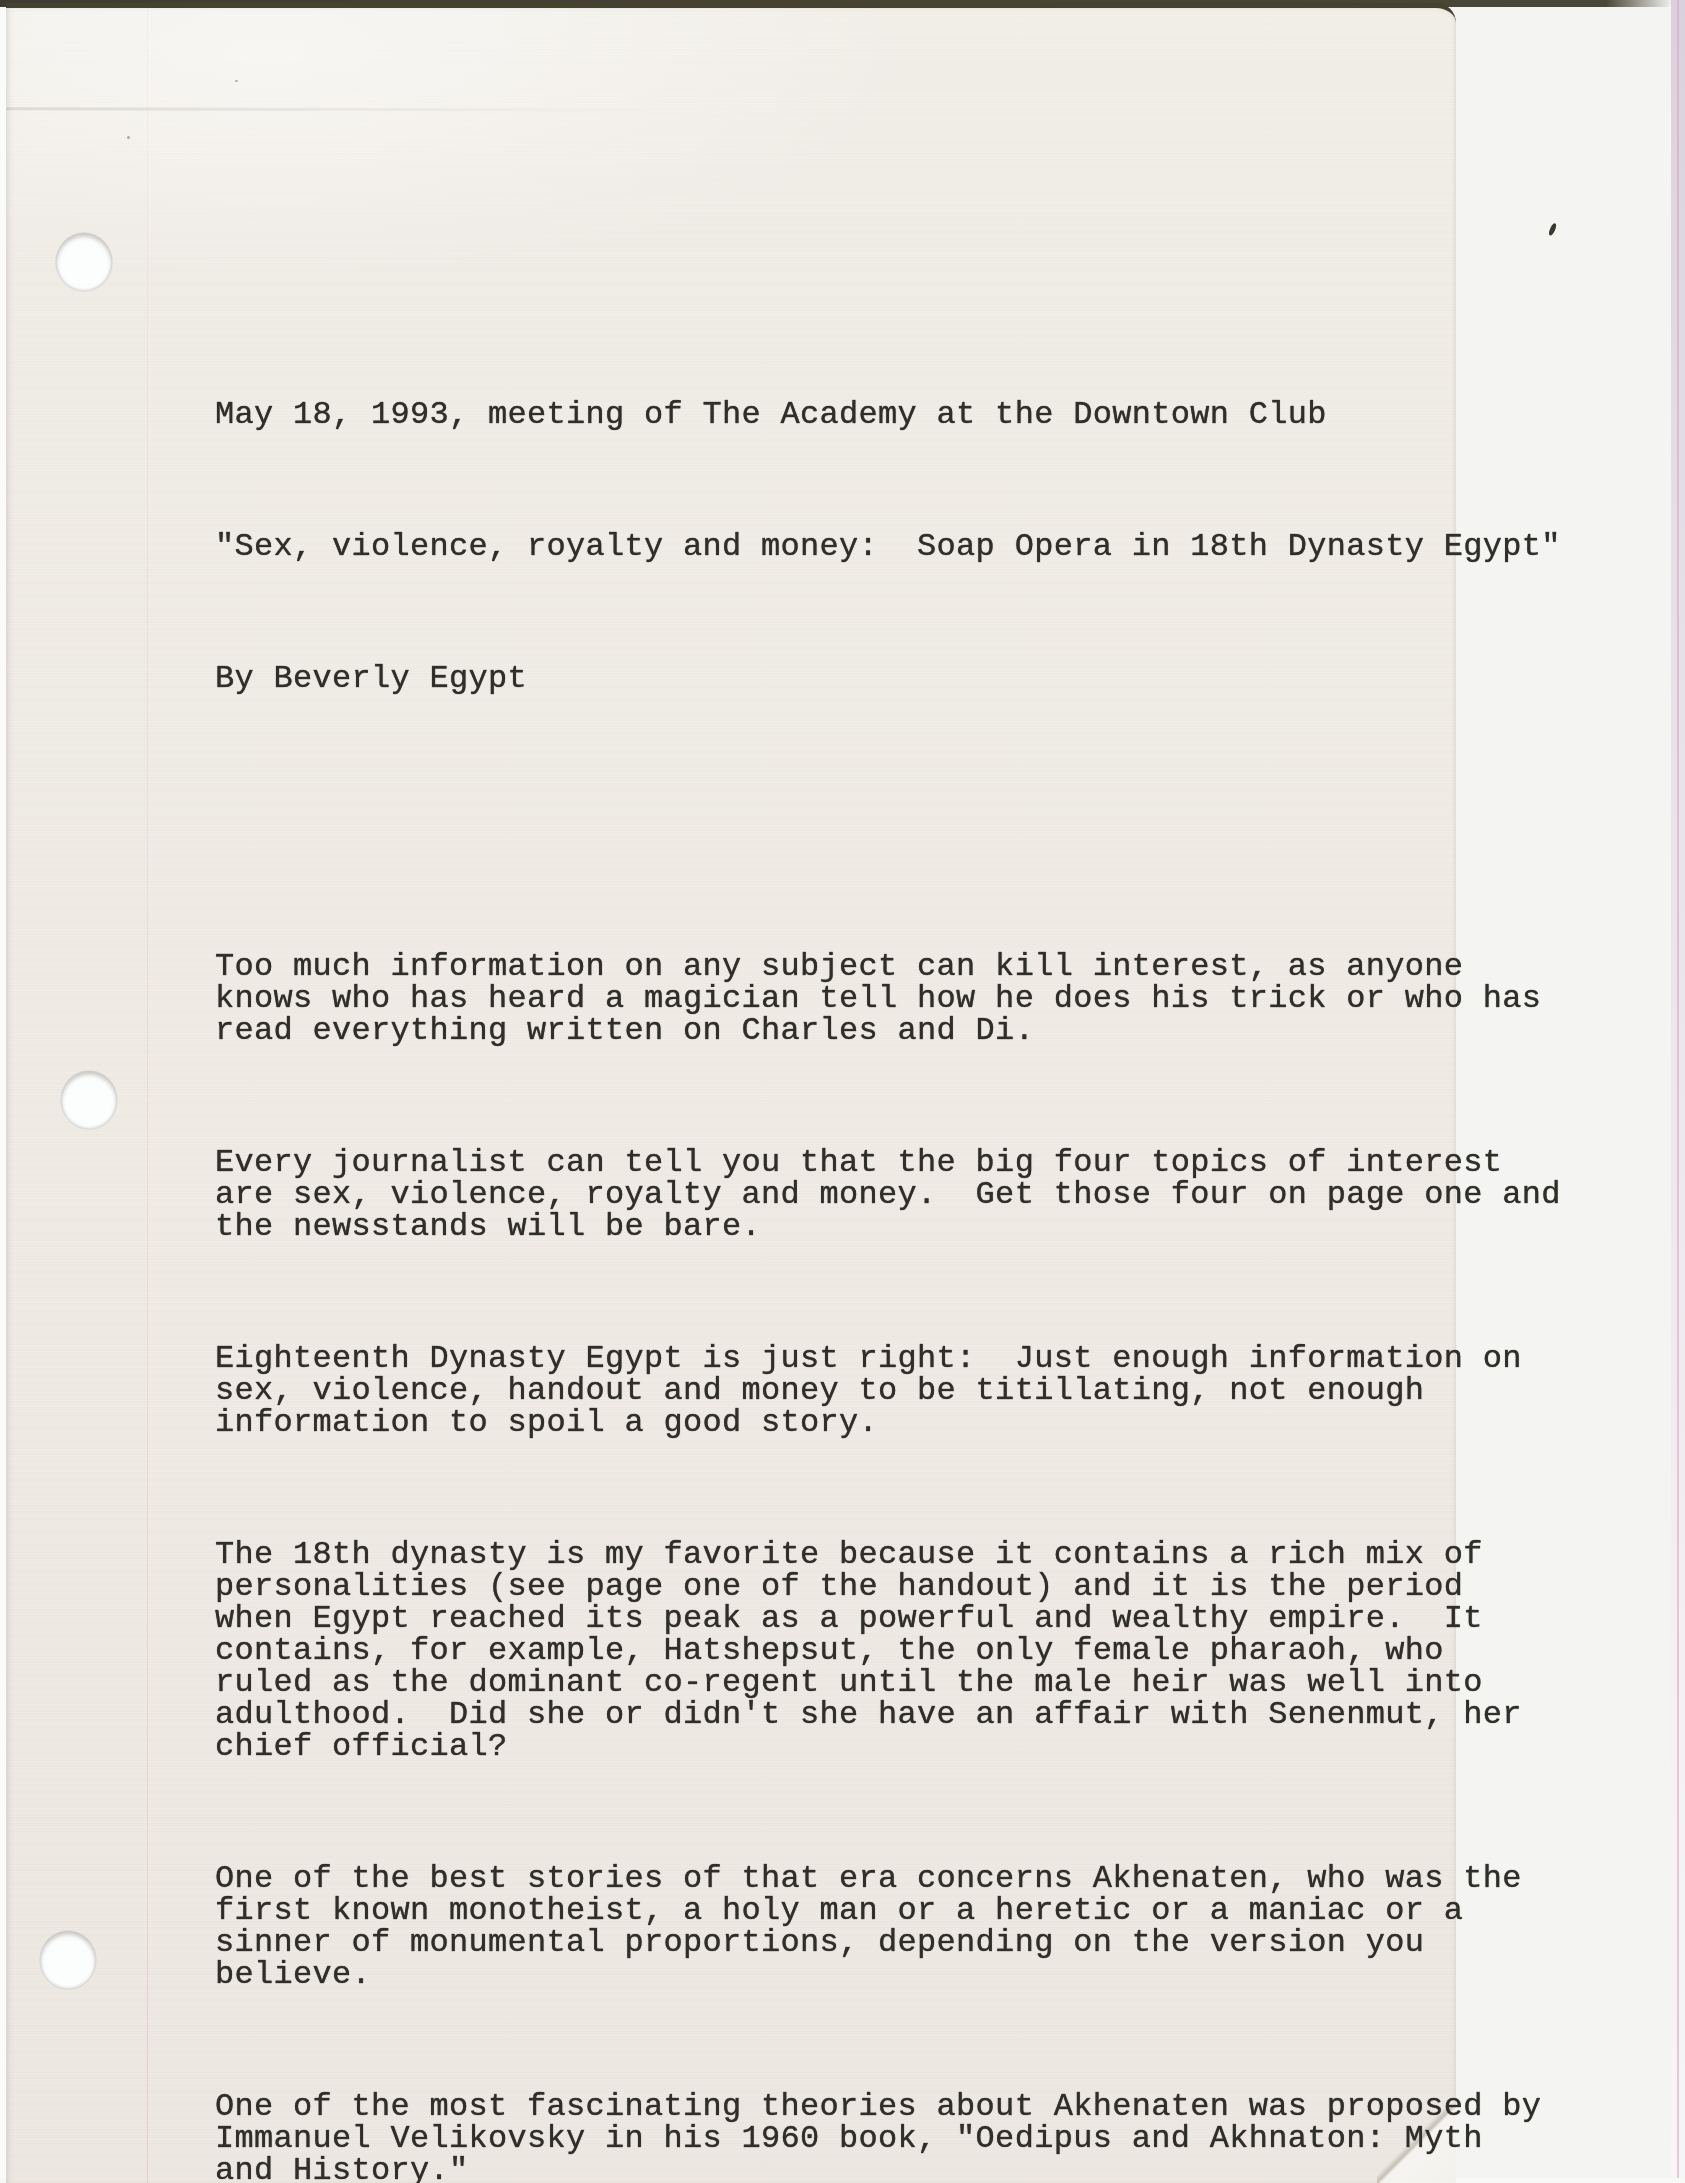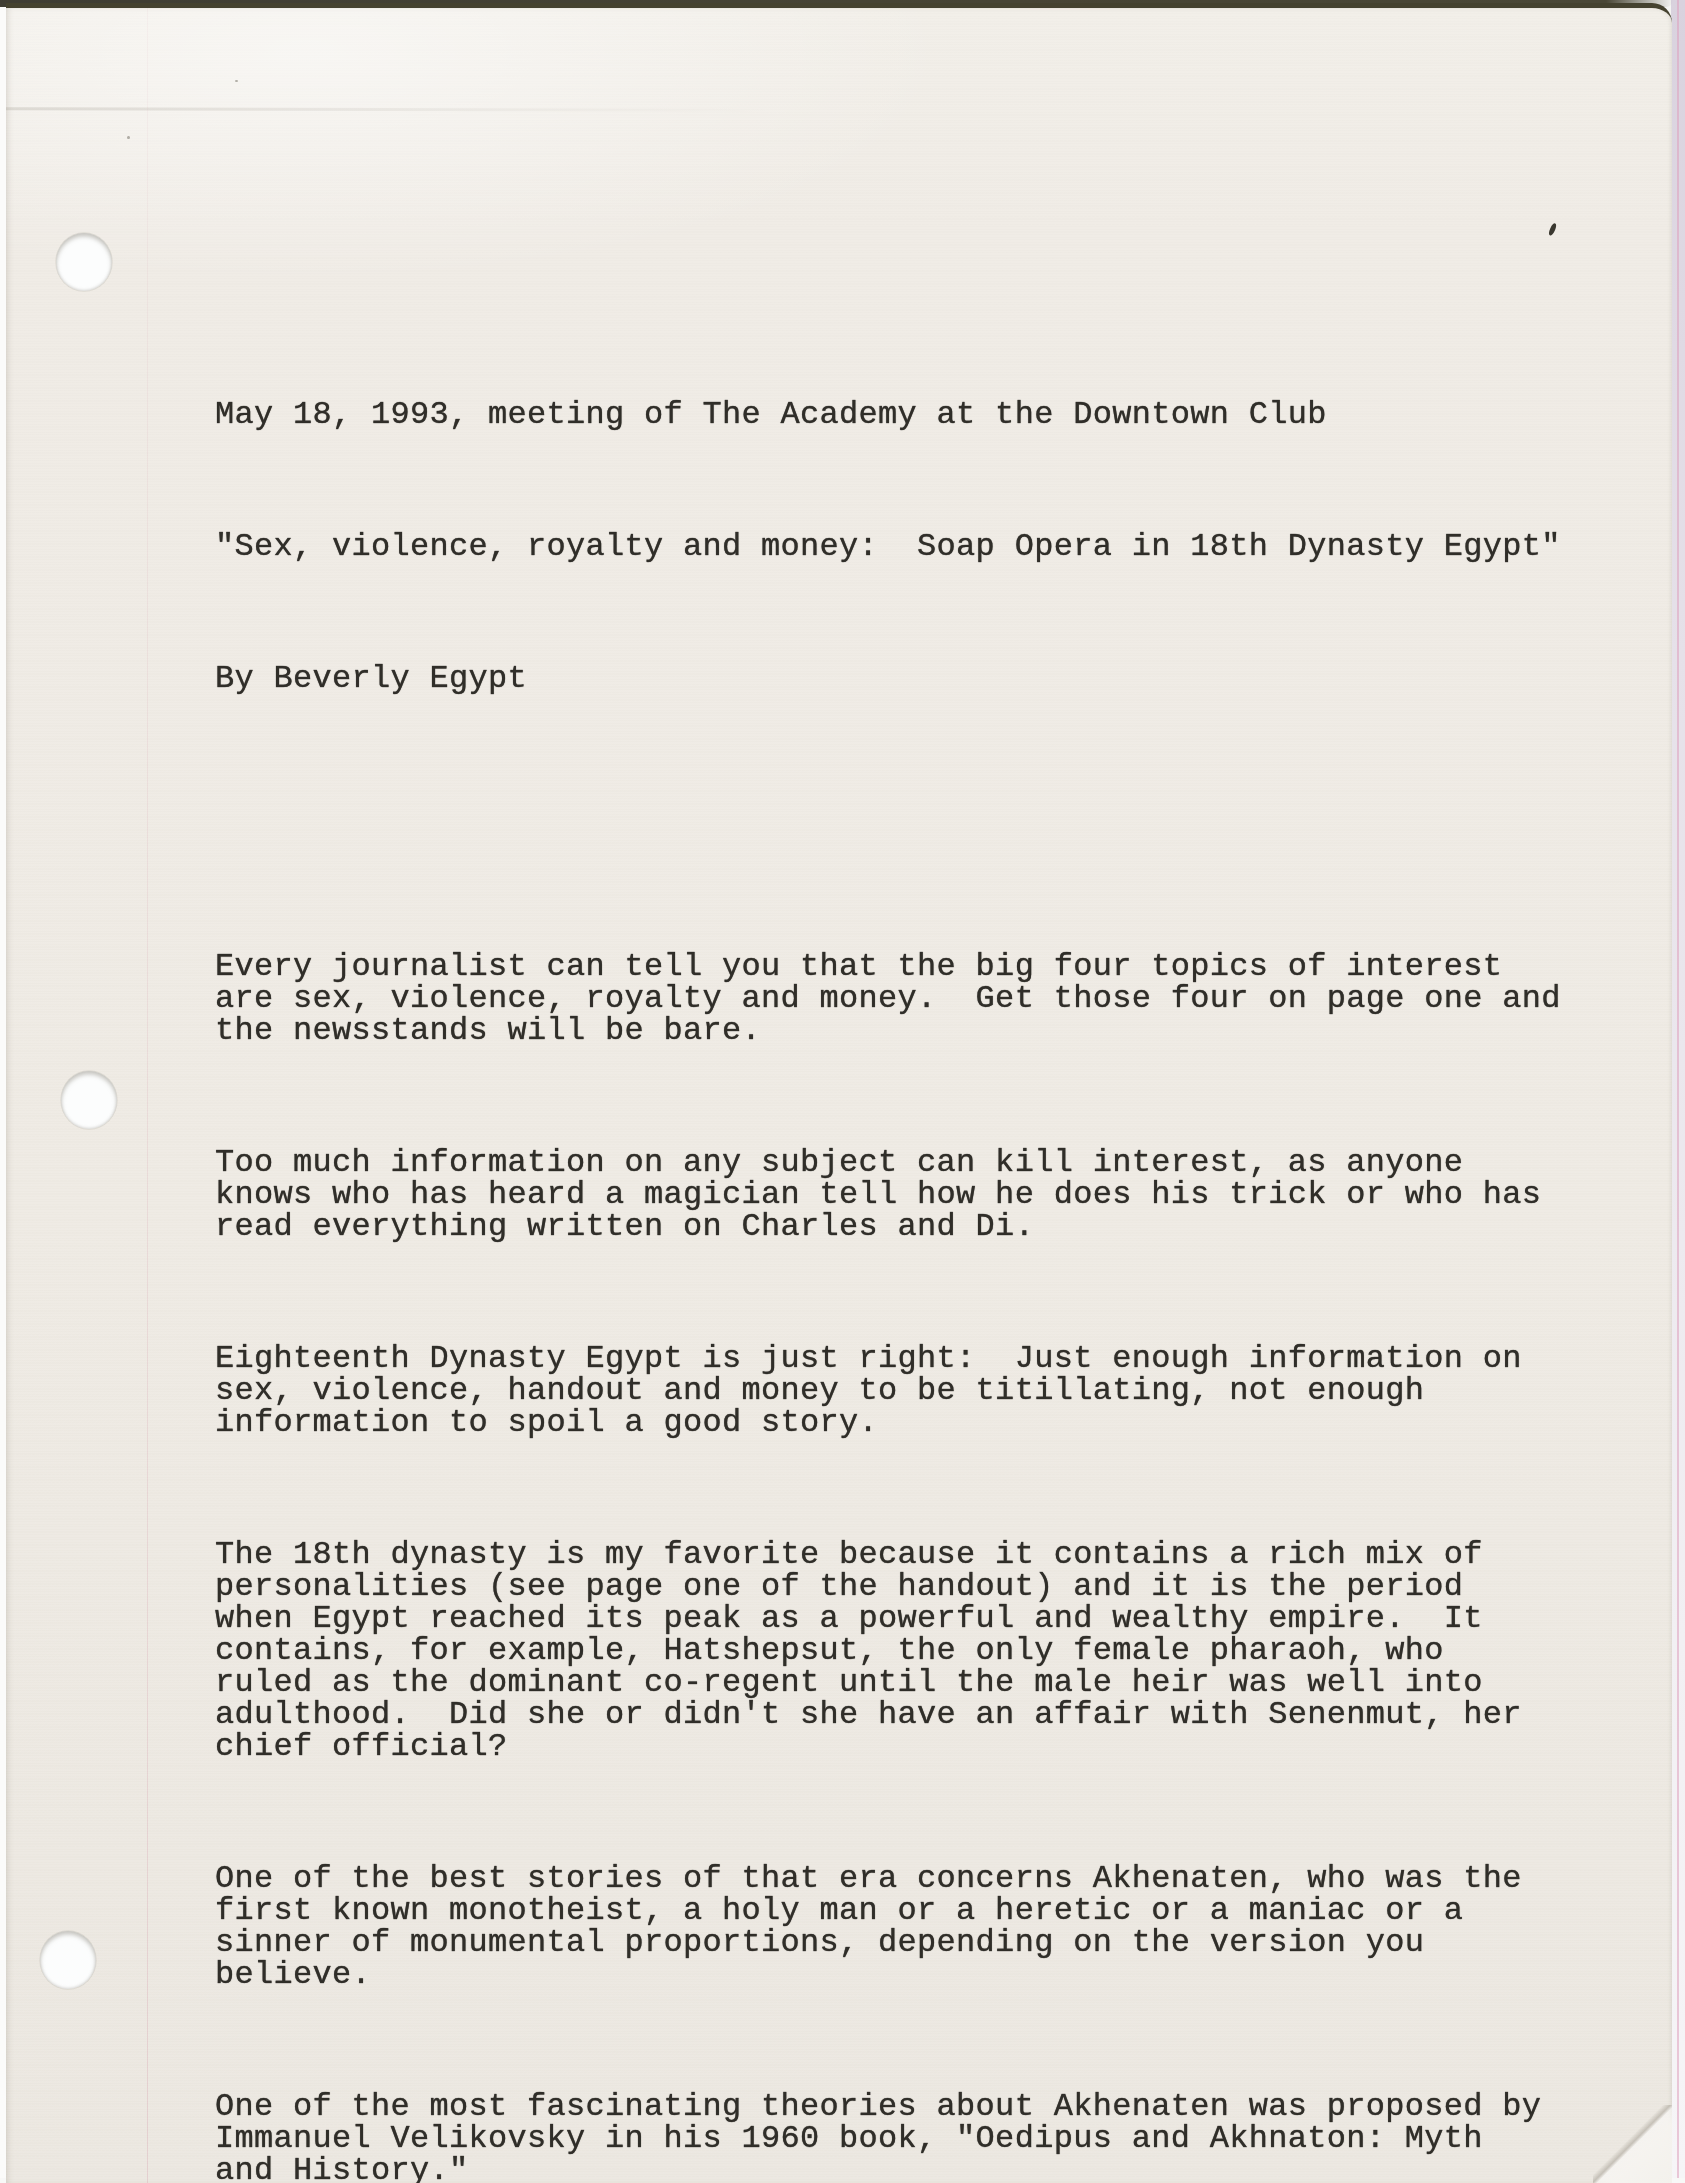--- a/index.html
+++ b/index.html
@@ -19,21 +19,21 @@
                   background: rgba(222,160,190,0.55); }
   .strip-bottom { position: absolute; left: 0; bottom: 0; width: 100%; height: 5.3px; background: #f8f8f7; }
 
   
   .edge-top { position: absolute; left: 0; top: 0; width: 1673px; height: 6.6px;
               background: linear-gradient(90deg, #3f3d33 0%, #474434 60%, #4a4736 96%, rgba(74,71,54,0) 100%);
               border-bottom-right-radius: 9.3px; }
 
   
   .paper {
-    position: absolute; left: 6px; top: 2.6px; width: 1666px; height: 2176px;
+    position: absolute; left: 6px; top: 2.6px; width: 1450px; height: 2176px;
     background:
       radial-gradient(ellipse 925px 330px at 18% 2%, rgba(255,255,255,0.5), rgba(255,255,255,0) 70%),
       repeating-linear-gradient(0deg, rgba(255,255,255,0.018) 0 1.3px, rgba(120,114,102,0.016) 1.3px 2.6px),
       linear-gradient(180deg, #f2efe9 0%, #f0ece6 10%, #efebe4 55%, #ece8e1 100%);
     border-top: 5.3px solid #45422f;
     border-top-right-radius: 20px;
     box-shadow: inset 4.6px 0 6px -3.3px rgba(140,134,122,0.3),
                 inset -3.3px 0 4.6px -2.6px rgba(140,134,122,0.22);
   }
 
@@ -104,26 +104,26 @@
     <div class="smudge"></div>
     <div class="corner-fold"></div>
 
     <div class="doc-text">
       <header>
         <p class="hline">May 18, 1993, meeting of The Academy at the Downtown Club</p>
         <p class="hline">"Sex, violence, royalty and money:  Soap Opera in 18th Dynasty Egypt"</p>
         <p class="hline">By Beverly Egypt</p>
       </header>
       <div class="doc-body">
+        <p class="para">Too much information on any subject can kill interest, as anyone
+knows who has heard a magician tell how he does his trick or who has
+read everything written on Charles and Di.</p>
         <p class="para">Every journalist can tell you that the big four topics of interest
 are sex, violence, royalty and money.  Get those four on page one and
 the newsstands will be bare.</p>
-        <p class="para">Too much information on any subject can kill interest, as anyone
-knows who has heard a magician tell how he does his trick or who has
-read everything written on Charles and Di.</p>
         <p class="para">Eighteenth Dynasty Egypt is just right:  Just enough information on
 sex, violence, handout and money to be titillating, not enough
 information to spoil a good story.</p>
         <p class="para">The 18th dynasty is my favorite because it contains a rich mix of
 personalities (see page one of the handout) and it is the period
 when Egypt reached its peak as a powerful and wealthy empire.  It
 contains, for example, Hatshepsut, the only female pharaoh, who
 ruled as the dominant co-regent until the male heir was well into
 adulthood.  Did she or didn't she have an affair with Senenmut, her
 chief official?</p>

